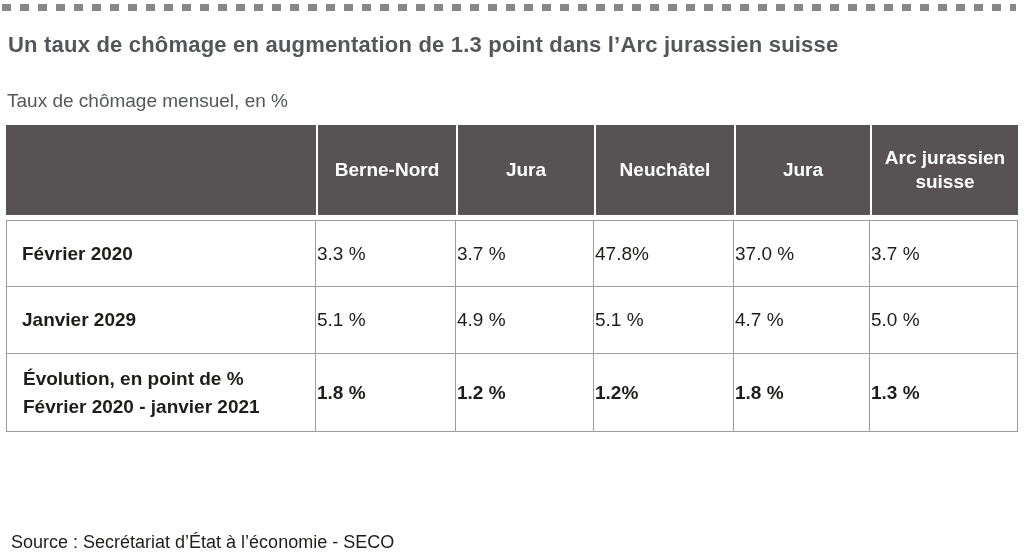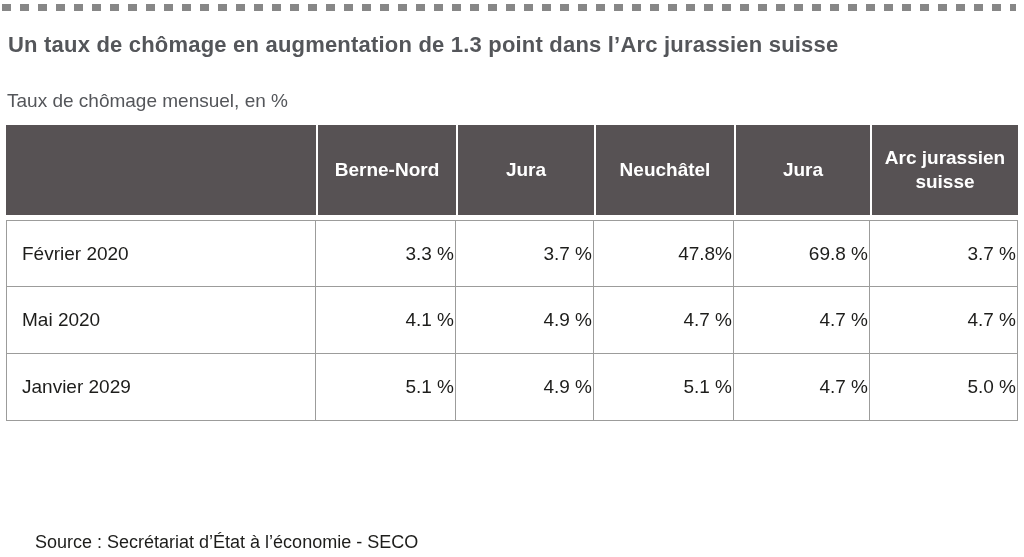--- a/index.html
+++ b/index.html
@@ -28,33 +28,33 @@
   }
   table.data th {
     background:#575254; color:#ffffff;
     font-size:19px; font-weight:bold; line-height:24px;
     height:95px; vertical-align:middle; text-align:center;
     padding:0 8px; border-bottom:5px solid #ffffff;
   }
   table.data th + th { border-left:2px solid #ffffff; }
 
   table.data td {
-    font-size:19px; color:#1d1d1b; text-align:right; vertical-align:middle;
+    font-size:19px; color:#1d1d1b; text-align:left; vertical-align:middle;
     height:67px;
     border-right:1px solid #9c9c9b; border-bottom:1px solid #9c9c9b;
   }
   table.data td:first-child { border-left:1px solid #9c9c9b; }
   table.data tbody tr:first-child td { border-top:1px solid #9c9c9b; }
-  table.data td.lbl { text-align:left; padding-left:15px; }
+  table.data td.lbl { text-align:left; padding-left:15px;font-weight:bold; }
   table.data tr.bold-row td { font-weight:bold; height:78px; }
   table.data tr.bold-row td.lbl { line-height:26px; }
 
   .source {
     position:absolute; top:529px; left:8px;
-    font-size:18px; color:#1d1d1b;margin-left:24px;
+    font-size:18px; color:#1d1d1b;
   }
 </style>
 </head>
 <body>
 
 <div class="page">
 
   <div class="dash-rule"></div>
 
   <div class="title">
@@ -81,37 +81,40 @@
         <th>Jura</th>
         <th>Arc jurassien suisse</th>
       </tr>
     </thead>
     <tbody>
       <tr>
         <td class="lbl">Février 2020</td>
         <td>3.3 %</td>
         <td>3.7 %</td>
         <td>47.8%</td>
-        <td>69.8 %</td>
+        <td>37.0 %</td>
         <td>3.7 %</td>
-      </tr>
-      <tr>
-        <td class="lbl">Mai 2020</td>
-        <td>4.1 %</td>
-        <td>4.9 %</td>
-        <td>4.7 %</td>
-        <td>4.7 %</td>
-        <td>4.7 %</td>
       </tr>
       <tr>
         <td class="lbl">Janvier 2029</td>
         <td>5.1 %</td>
         <td>4.9 %</td>
         <td>5.1 %</td>
         <td>4.7 %</td>
         <td>5.0 %</td>
       </tr>
+      <tr class="bold-row">
+        <td class="lbl">
+          <div>Évolution, en point de %</div>
+          <div>Février 2020 - janvier 2021</div>
+        </td>
+        <td>1.8 %</td>
+        <td>1.2 %</td>
+        <td>1.2%</td>
+        <td>1.8 %</td>
+        <td>1.3 %</td>
+      </tr>
     </tbody>
   </table>
 
   <div class="source">Source : Secrétariat d’État à l’économie - SECO</div>
 
 </div>
 
 </body></html>

